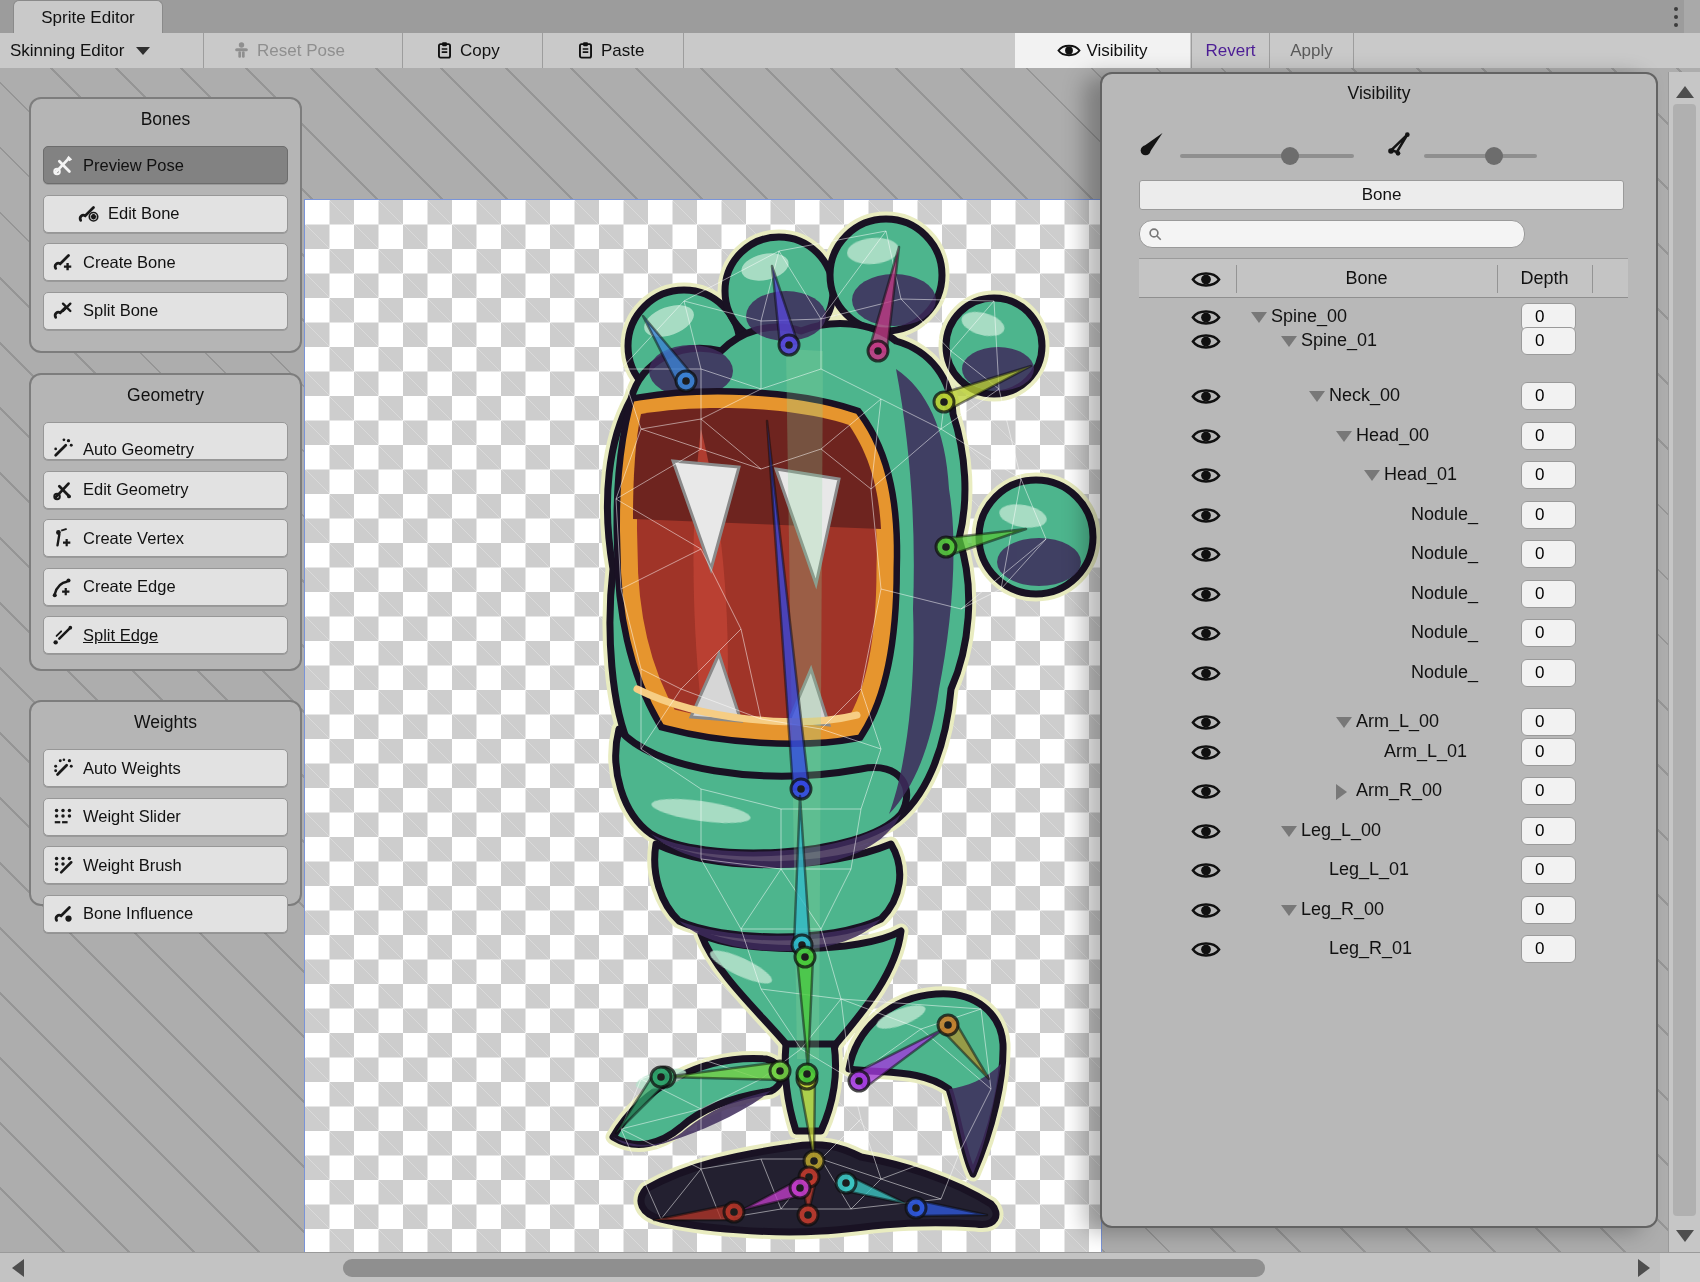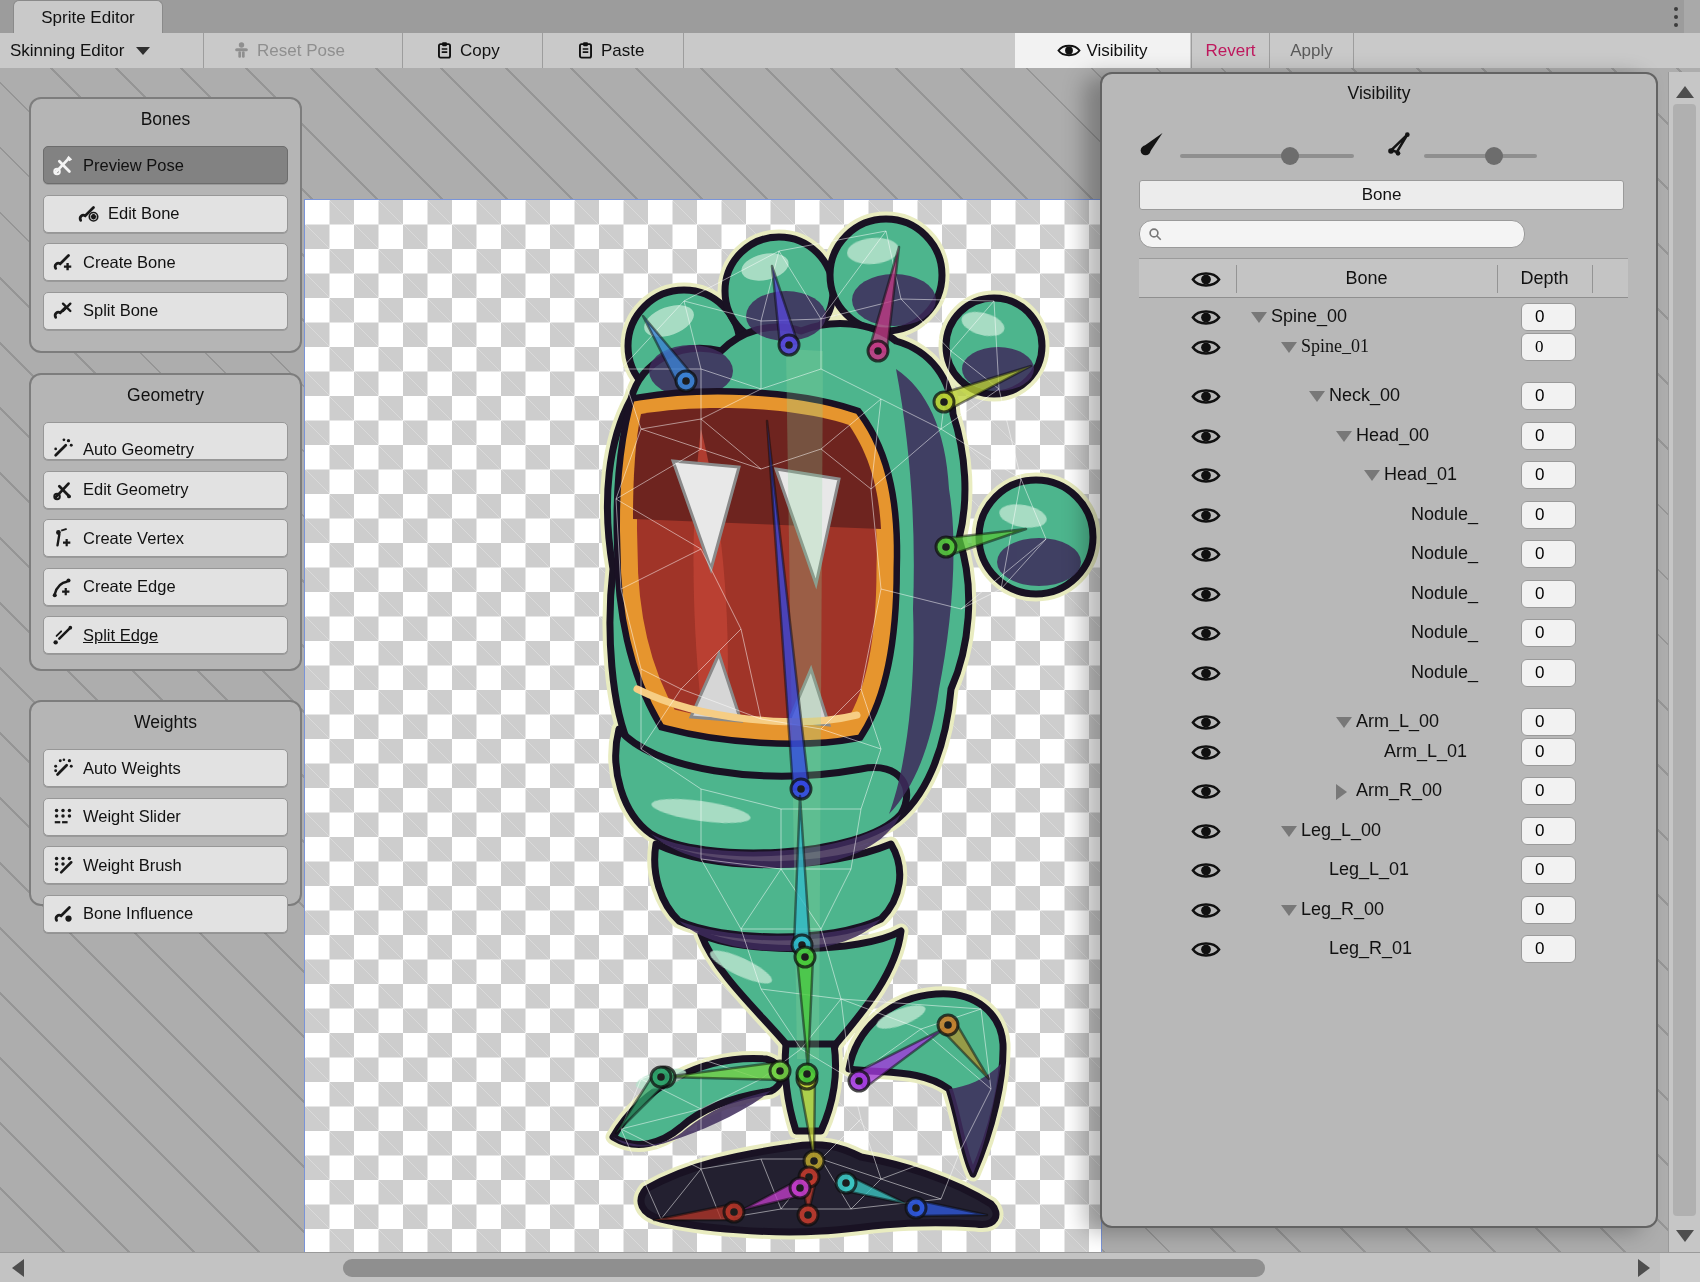--- a/index.html
+++ b/index.html
@@ -126,21 +126,21 @@
     <div class="tb-sep" style="left:683px"></div>
 
     <div class="tb-item" id="btn-visibility">
       <svg class="ticon" style="width:24px;height:17px">
           <use href="#ic-eye"></use>
         </svg>
       <span>Visibility</span>
     </div>
     <div class="tb-sep" style="left:1191px"></div>
     <div class="tb-item" style="left:1192px;width:77px;justify-content:center">
-      <span style="color:#be185d">Revert</span>
+      <span style="color:#4c1d95">Revert</span>
     </div>
     <div class="tb-sep" style="left:1269px"></div>
     <div class="tb-item" style="left:1270px;width:83px;justify-content:center">
       <span style="color:#5a5a5a">Apply</span>
     </div>
     <div class="tb-sep" style="left:1353px"></div>
     <div id="color-swatch" class="abs">
       <i style="background:#d85c5c"></i>
         <i style="background:#6cc86c"></i>
         <i style="background:#6c8cd8"></i>
@@ -567,21 +567,21 @@
     </div>
     <div id="viz-rows" class="abs">
         <div class="vrow" style="top: 40px;">
           <svg class="eye-ic">
             <use href="#ic-eye"></use>
           </svg>
           <div class="tri down" style="left:112px"></div>
           <span class="rname" style="left:132px">Spine_00</span>
           <input class="depth-in" value="0" style="">
         </div>
-        <div class="vrow" style="top: 70px; font-family: Liberation Serif, serif;">
+        <div class="vrow" style="top: 64px;">
           <svg class="eye-ic">
             <use href="#ic-eye"></use>
           </svg>
           <div class="tri down" style="left:142px"></div>
           <span class="rname" style="left:162px">Spine_01</span>
           <input class="depth-in" value="0" style="">
         </div>
         <div class="vrow" style="top: 119px;">
           <svg class="eye-ic">
             <use href="#ic-eye"></use>

